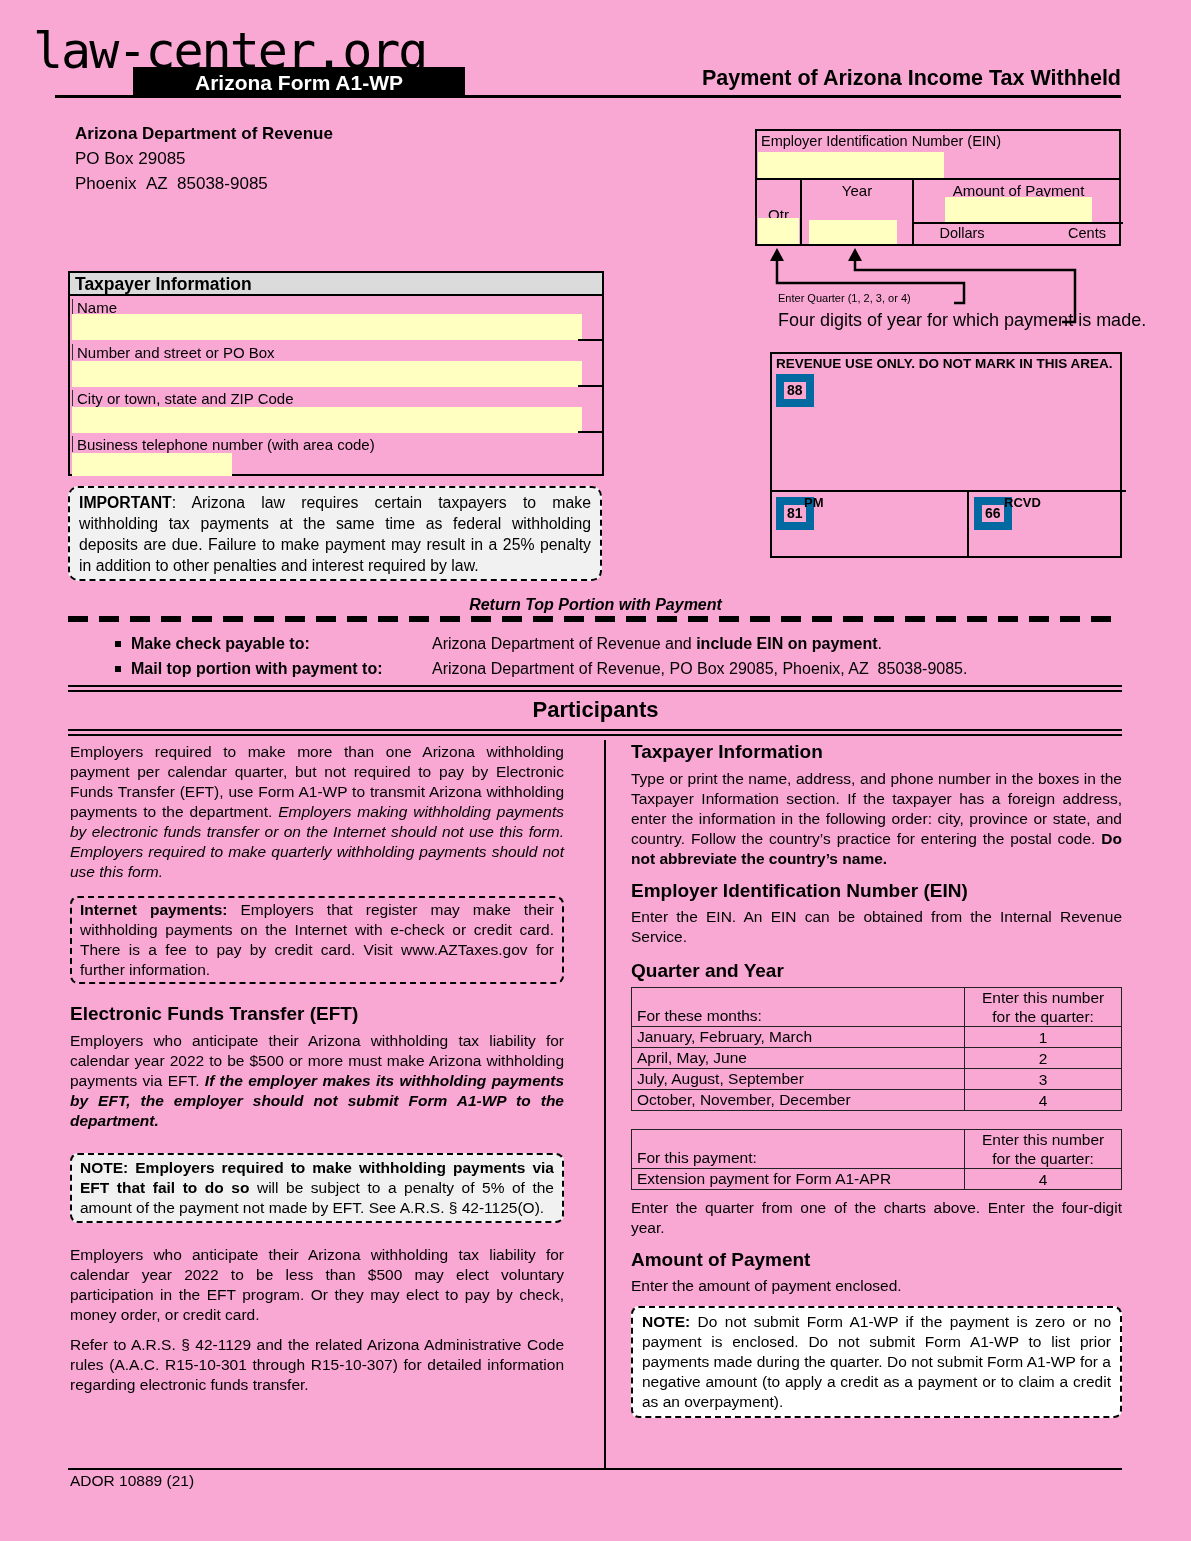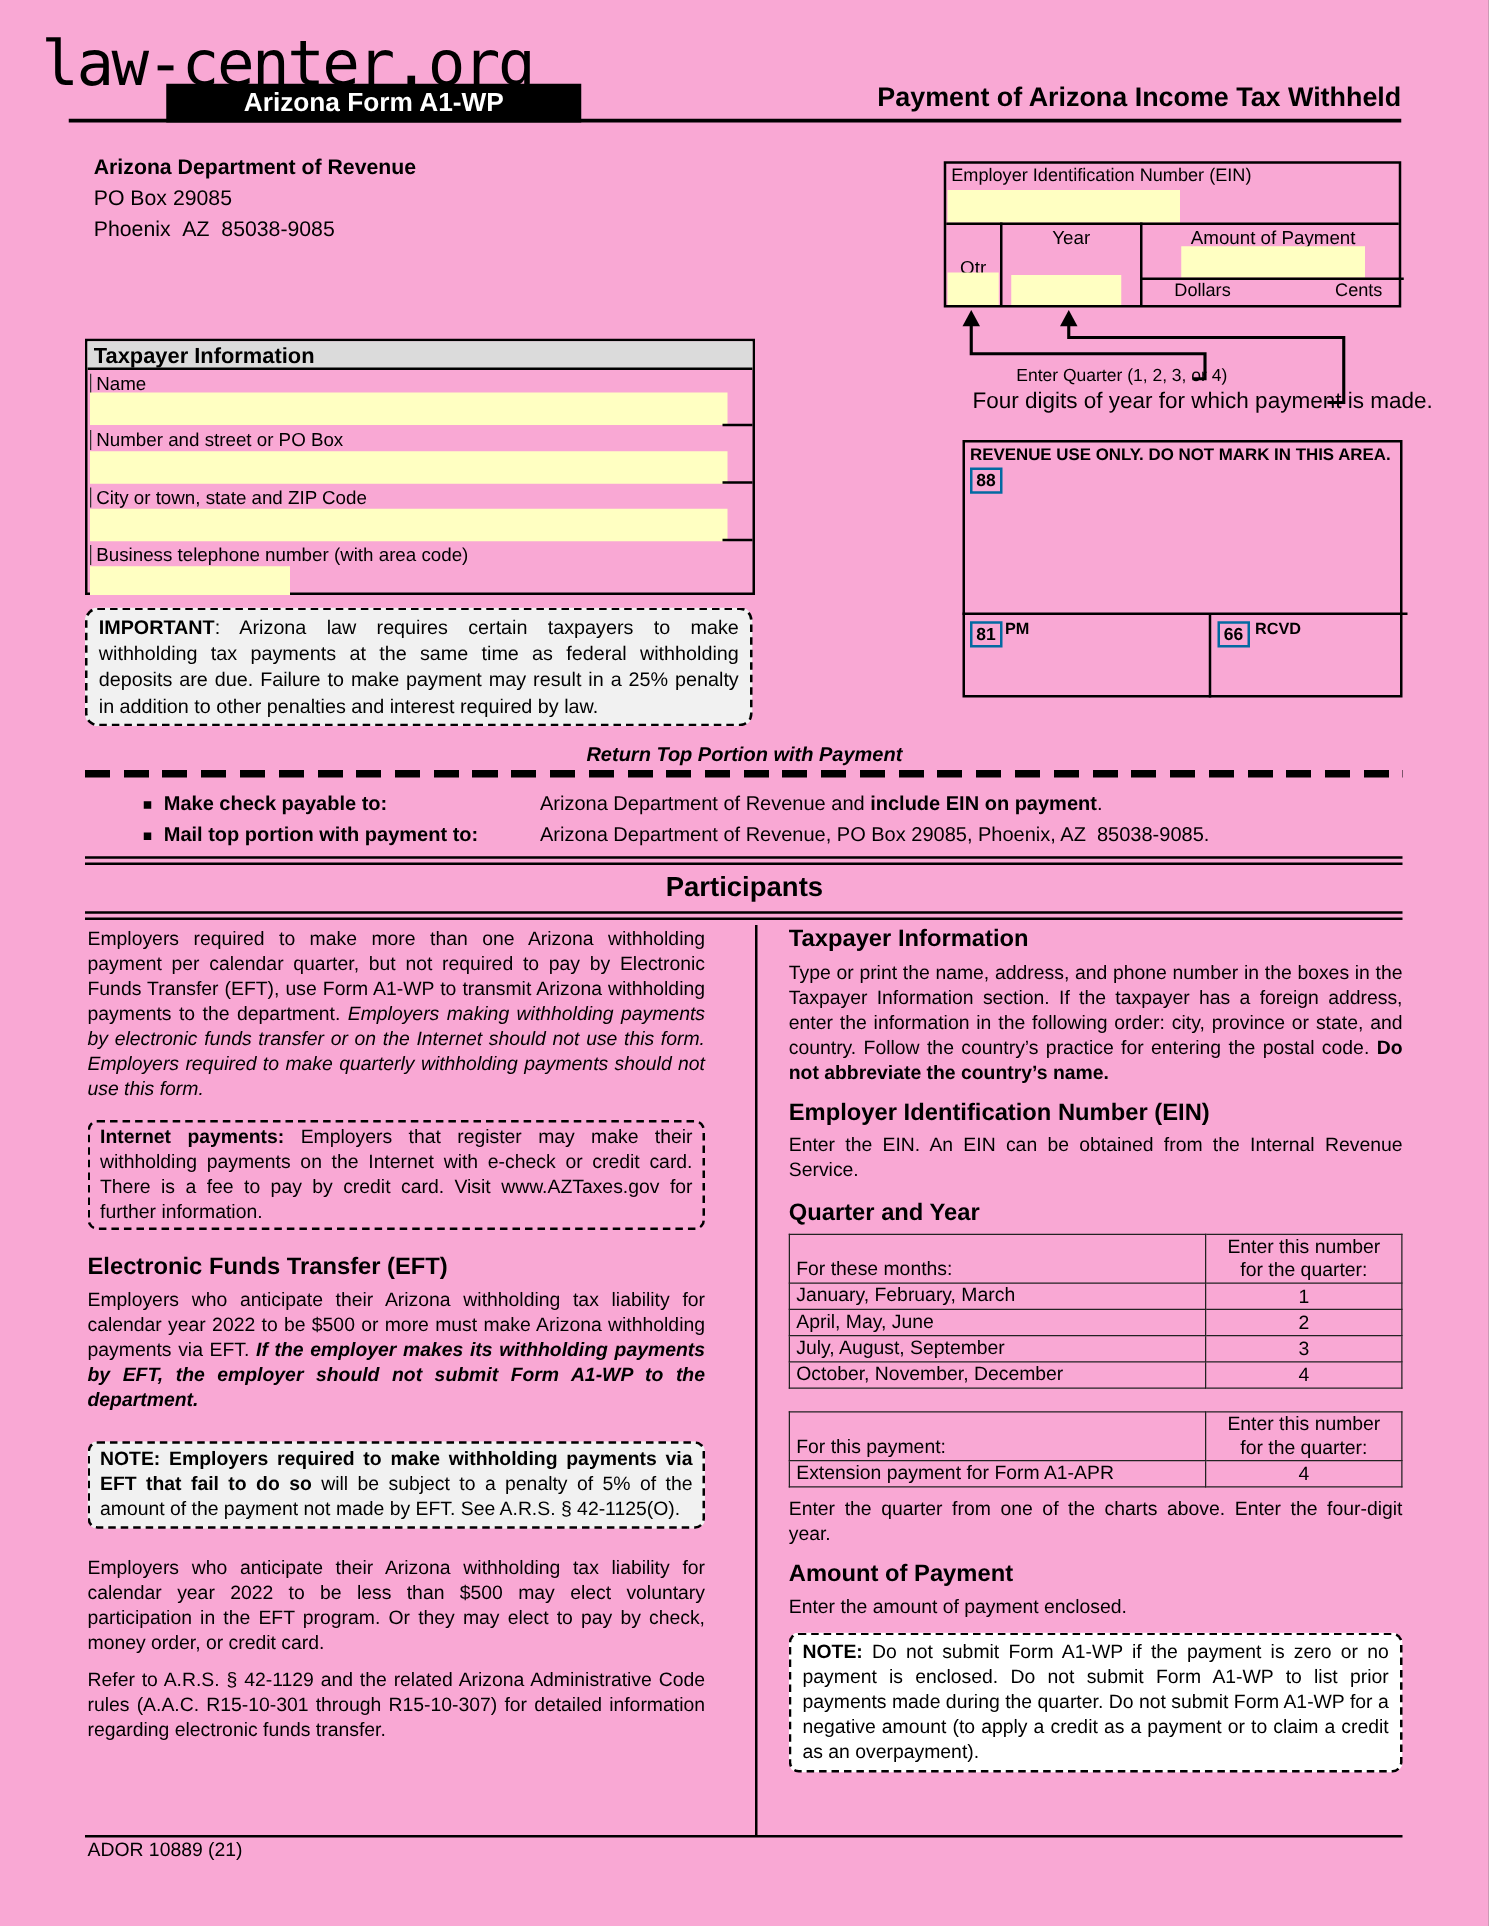--- a/index.html
+++ b/index.html
@@ -28,27 +28,27 @@
   .year-lbl{position:absolute;left:45px;top:51px;width:110px;text-align:center;font-size:15px;}
   .amt-lbl{position:absolute;left:157px;top:51px;width:209px;text-align:center;font-size:15px;}
   .amt-field{position:absolute;left:188px;top:66px;width:147px;height:25px;}
   .amt-line{position:absolute;left:155px;top:91px;width:211px;height:2px;background:#000;}
   .dollars-lbl{position:absolute;left:160px;top:94px;width:90px;text-align:center;font-size:14.5px;}
   .cents-lbl{position:absolute;left:285px;top:94px;width:90px;text-align:center;font-size:14.5px;}
   .qtr-field{position:absolute;left:1px;top:87px;width:41px;height:26px;}
   .year-field{position:absolute;left:52px;top:89px;width:88px;height:24px;}
 
   .ann-svg{left:755px;top:246px;width:370px;height:95px;}
-  .ann-t1{left:813px;top:292px;font-size:14px;}
+  .ann-t1{left:778px;top:292px;font-size:11px;}
   .ann-t2{left:778px;top:310px;font-size:18px;}
 
   
   .revbox{left:770px;top:352px;width:352px;height:206px;border:2px solid #000;box-sizing:border-box;}
   .rev-title{position:absolute;left:4px;top:2px;font-size:13.5px;font-weight:bold;}
-  .chip{display:inline-block;border:2px solid #0369a1;font-weight:bold;font-size:14px;line-height:17px;padding:0 3px;}
+  .chip{display:inline-block;border:8px solid #0369a1;font-weight:bold;font-size:14px;line-height:17px;padding:0 3px;}
   .rev-88{position:absolute;left:4px;top:20px;}
   .rev-hline{position:absolute;left:-2px;top:136px;width:356px;height:2px;background:#000;}
   .rev-vline{position:absolute;left:195px;top:138px;width:2px;height:66px;background:#000;}
   .rev-81{position:absolute;left:4px;top:143px;}
   .rev-pm{position:absolute;left:32px;top:141px;font-size:13px;font-weight:bold;}
   .rev-66{position:absolute;left:202px;top:143px;}
   .rev-rcvd{position:absolute;left:232px;top:141px;font-size:13px;font-weight:bold;}
 
   
   .tpbox{left:68px;top:271px;width:536px;height:205px;border:2px solid #000;box-sizing:border-box;}

